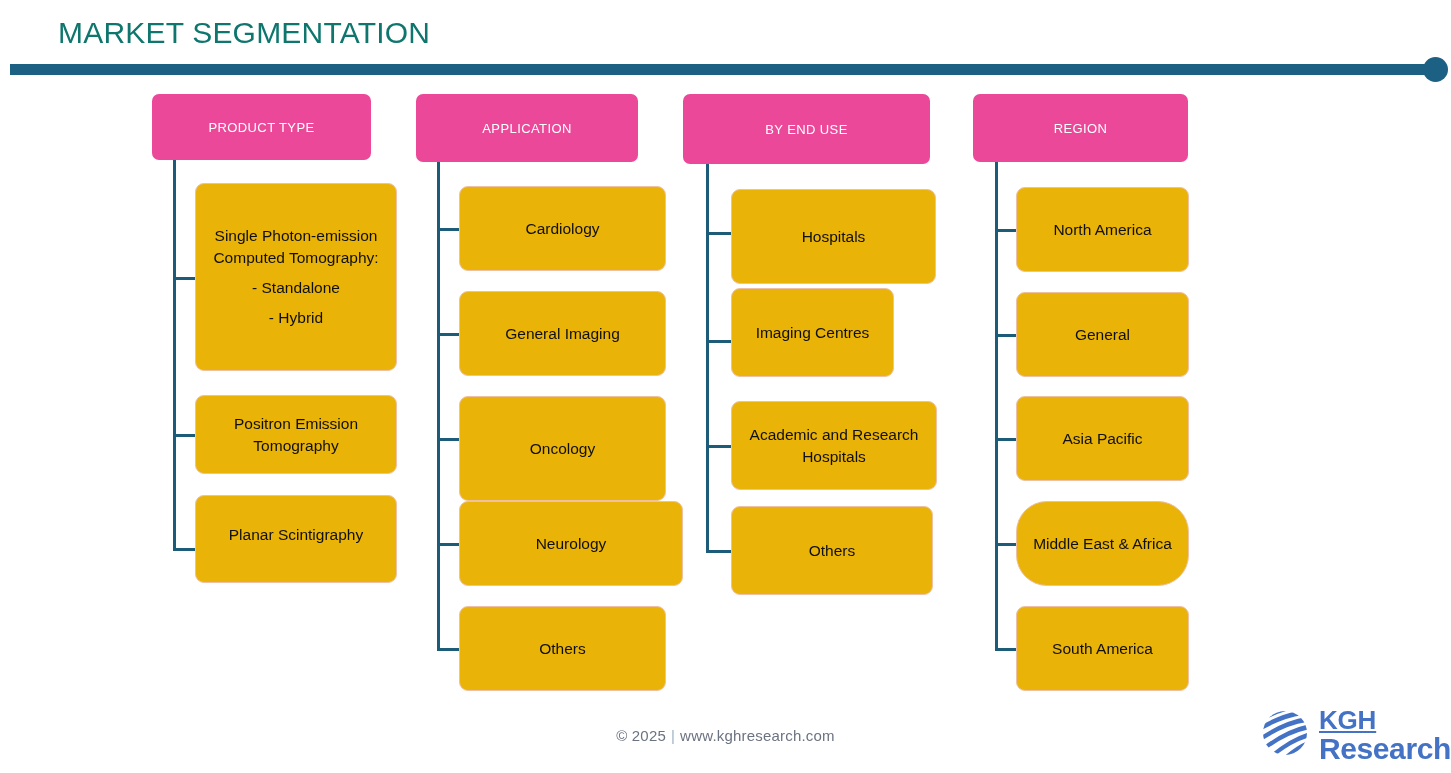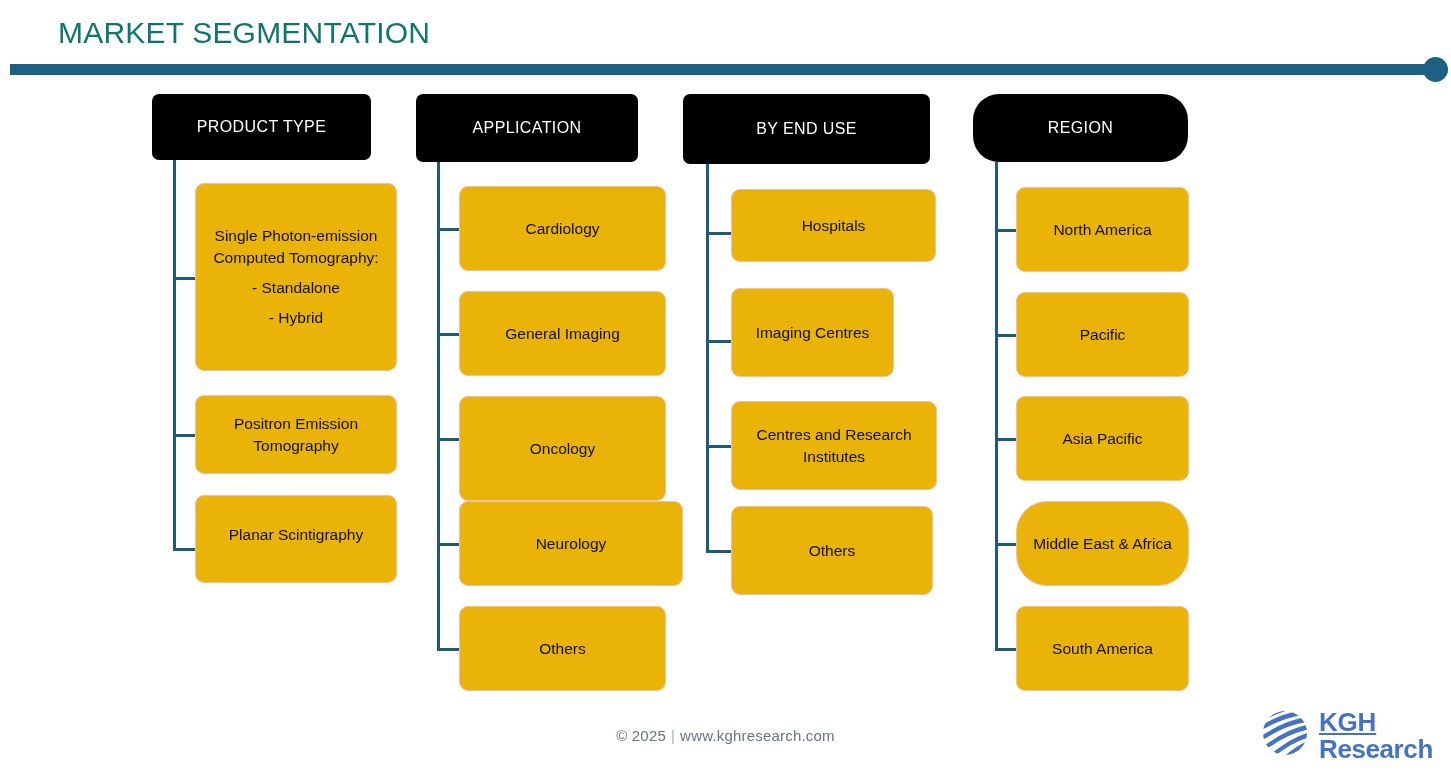--- a/index.html
+++ b/index.html
@@ -51,24 +51,24 @@
 
   
   .column {
     position: absolute;
     top: 0;
     height: 773px;
   }
 
   .col-header {
     position: absolute;
-    background: #000000;
+    background: #ec4899;
     border-radius: 7px;
     color: #ffffff;
-    font-size: 16px;
+    font-size: 13px;
     letter-spacing: 0.4px;
     display: flex;
     align-items: center;
     justify-content: center;
     text-align: center;
   }
 
   
   .trunk {
     position: absolute;
@@ -151,21 +151,21 @@
     line-height: 1.0;
   }
   #logo-text .kgh {
     font-size: 26px;
     font-weight: bold;
     color: #4472c4;
     letter-spacing: -0.2px;
     text-decoration: underline;
   }
   #logo-text .research {
-    font-size: 26px;
+    font-size: 30px;
     font-weight: bold;
     color: #4472c4;
     letter-spacing: -0.4px;
     margin-top: 1px;
   }
 </style>
 </head>
 <body>
 
 <div id="canvas">
@@ -227,49 +227,49 @@
 
   <div class="column">
     <div class="col-header" style="left:683px; top:94px; width:247px; height:70px;">BY  END USE</div>
 
     <div class="trunk" style="left:706px; top:164px; height:387px;"></div>
     <div class="stub" style="left:706px; top:232px; width:26px;"></div>
     <div class="stub" style="left:706px; top:340px; width:26px;"></div>
     <div class="stub" style="left:706px; top:445px; width:26px;"></div>
     <div class="stub" style="left:706px; top:550px; width:26px;"></div>
 
-    <div class="node" style="left:731px; top:189px; width:205px; height:73px;">
+    <div class="node" style="left:731px; top:189px; width:205px; height:95px;">
       <span class="node-label">Hospitals</span>
     </div>
     <div class="node" style="left:731px; top:288px; width:163px; height:89px;">
       <span class="node-label">Imaging Centres</span>
     </div>
     <div class="node" style="left:731px; top:401px; width:206px; height:89px;">
-      <span class="node-label">Centres and Research Institutes</span>
+      <span class="node-label">Academic and Research Hospitals</span>
     </div>
     <div class="node" style="left:731px; top:506px; width:202px; height:89px;">
       <span class="node-label">Others</span>
     </div>
   </div>
 
   <div class="column">
-    <div class="col-header" style="left:973px; top:94px; width:215px; height:68px;border-radius:26px;">REGION</div>
+    <div class="col-header" style="left:973px; top:94px; width:215px; height:68px;">REGION</div>
 
     <div class="trunk" style="left:995px; top:162px; height:488px;"></div>
     <div class="stub" style="left:995px; top:229px; width:24px;"></div>
     <div class="stub" style="left:995px; top:334px; width:24px;"></div>
     <div class="stub" style="left:995px; top:438px; width:24px;"></div>
     <div class="stub" style="left:995px; top:543px; width:24px;"></div>
     <div class="stub" style="left:995px; top:648px; width:24px;"></div>
 
     <div class="node" style="left:1016px; top:187px; width:173px; height:85px;">
       <span class="node-label">North America</span>
     </div>
     <div class="node" style="left:1016px; top:292px; width:173px; height:85px;">
-      <span class="node-label">Pacific</span>
+      <span class="node-label">General</span>
     </div>
     <div class="node" style="left:1016px; top:396px; width:173px; height:85px;">
       <span class="node-label">Asia Pacific</span>
     </div>
     <div class="node" style="left:1016px; top:501px; width:173px; height:85px;border-radius:31px;">
       <span class="node-label">Middle East &amp; Africa</span>
     </div>
     <div class="node" style="left:1016px; top:606px; width:173px; height:85px;">
       <span class="node-label">South America</span>
     </div>

